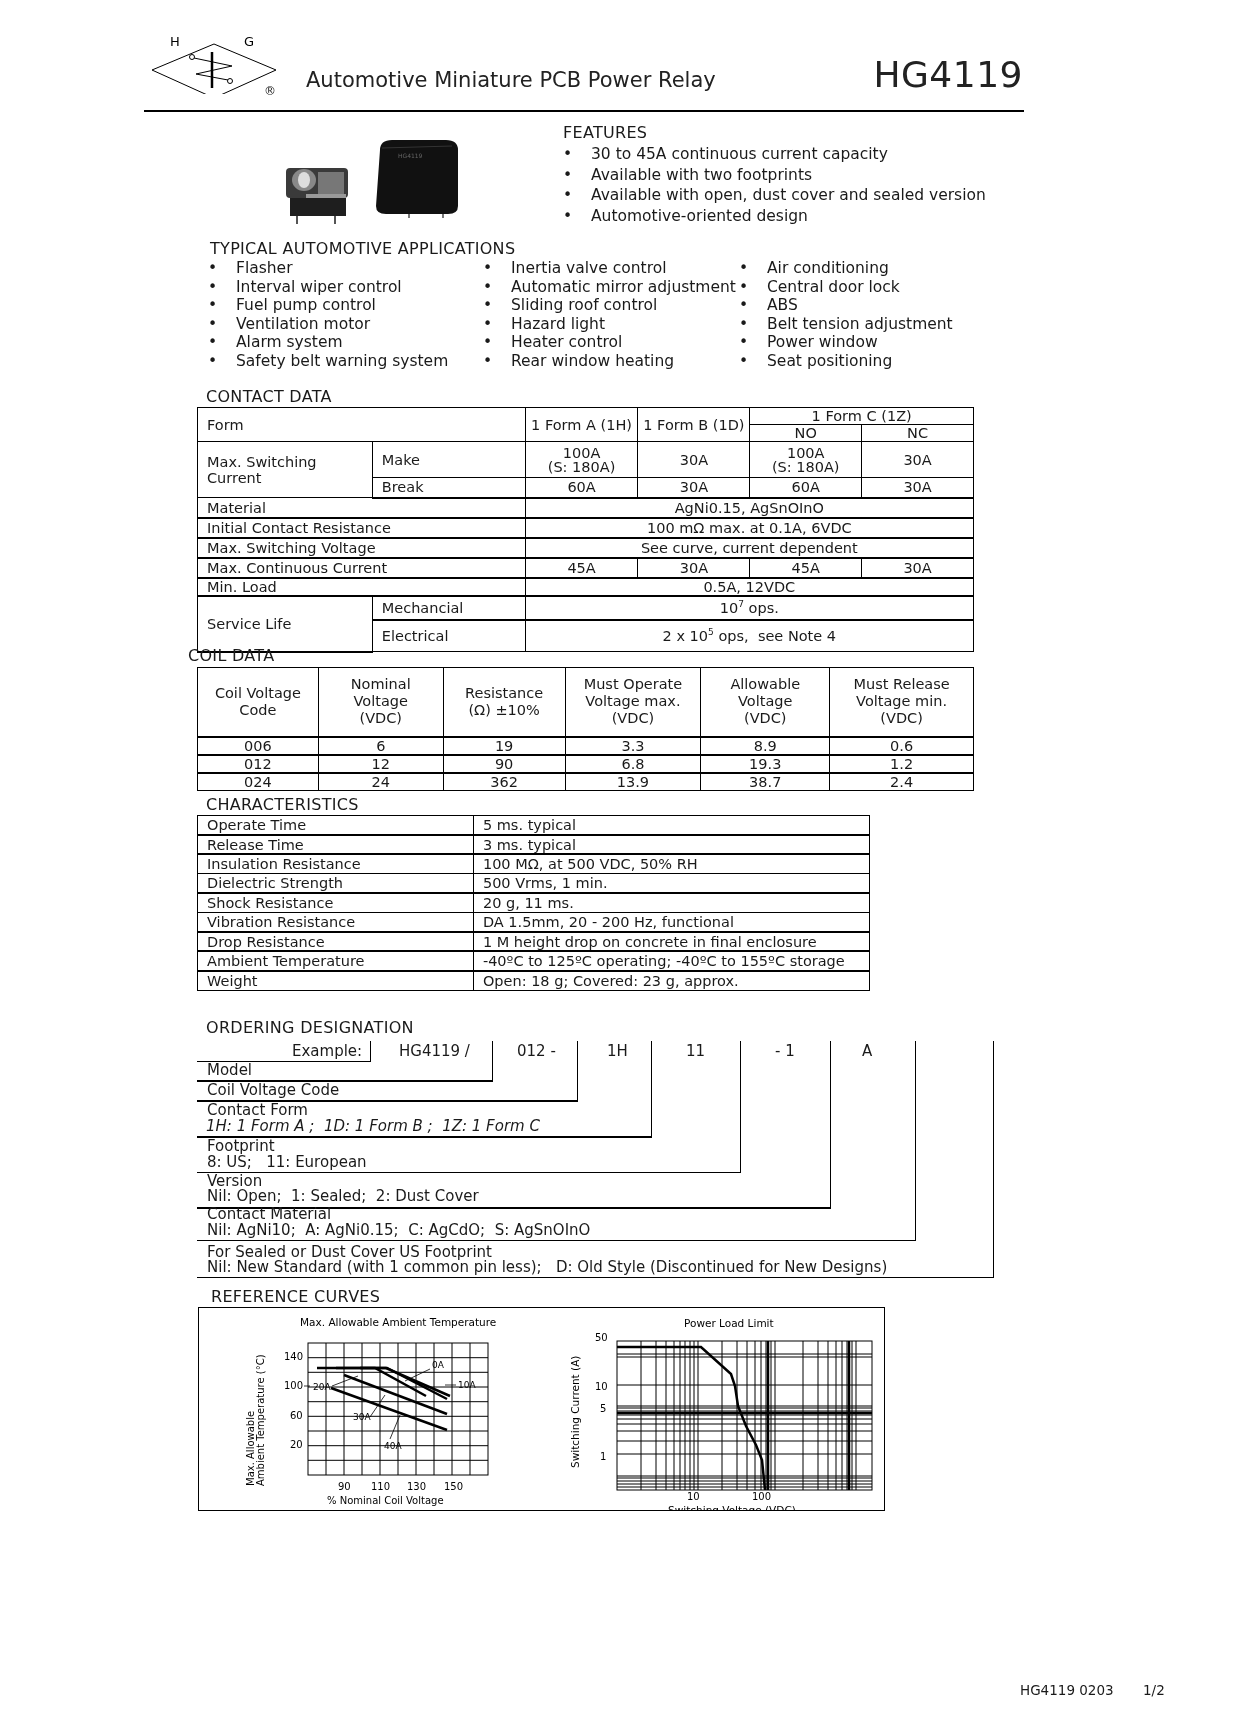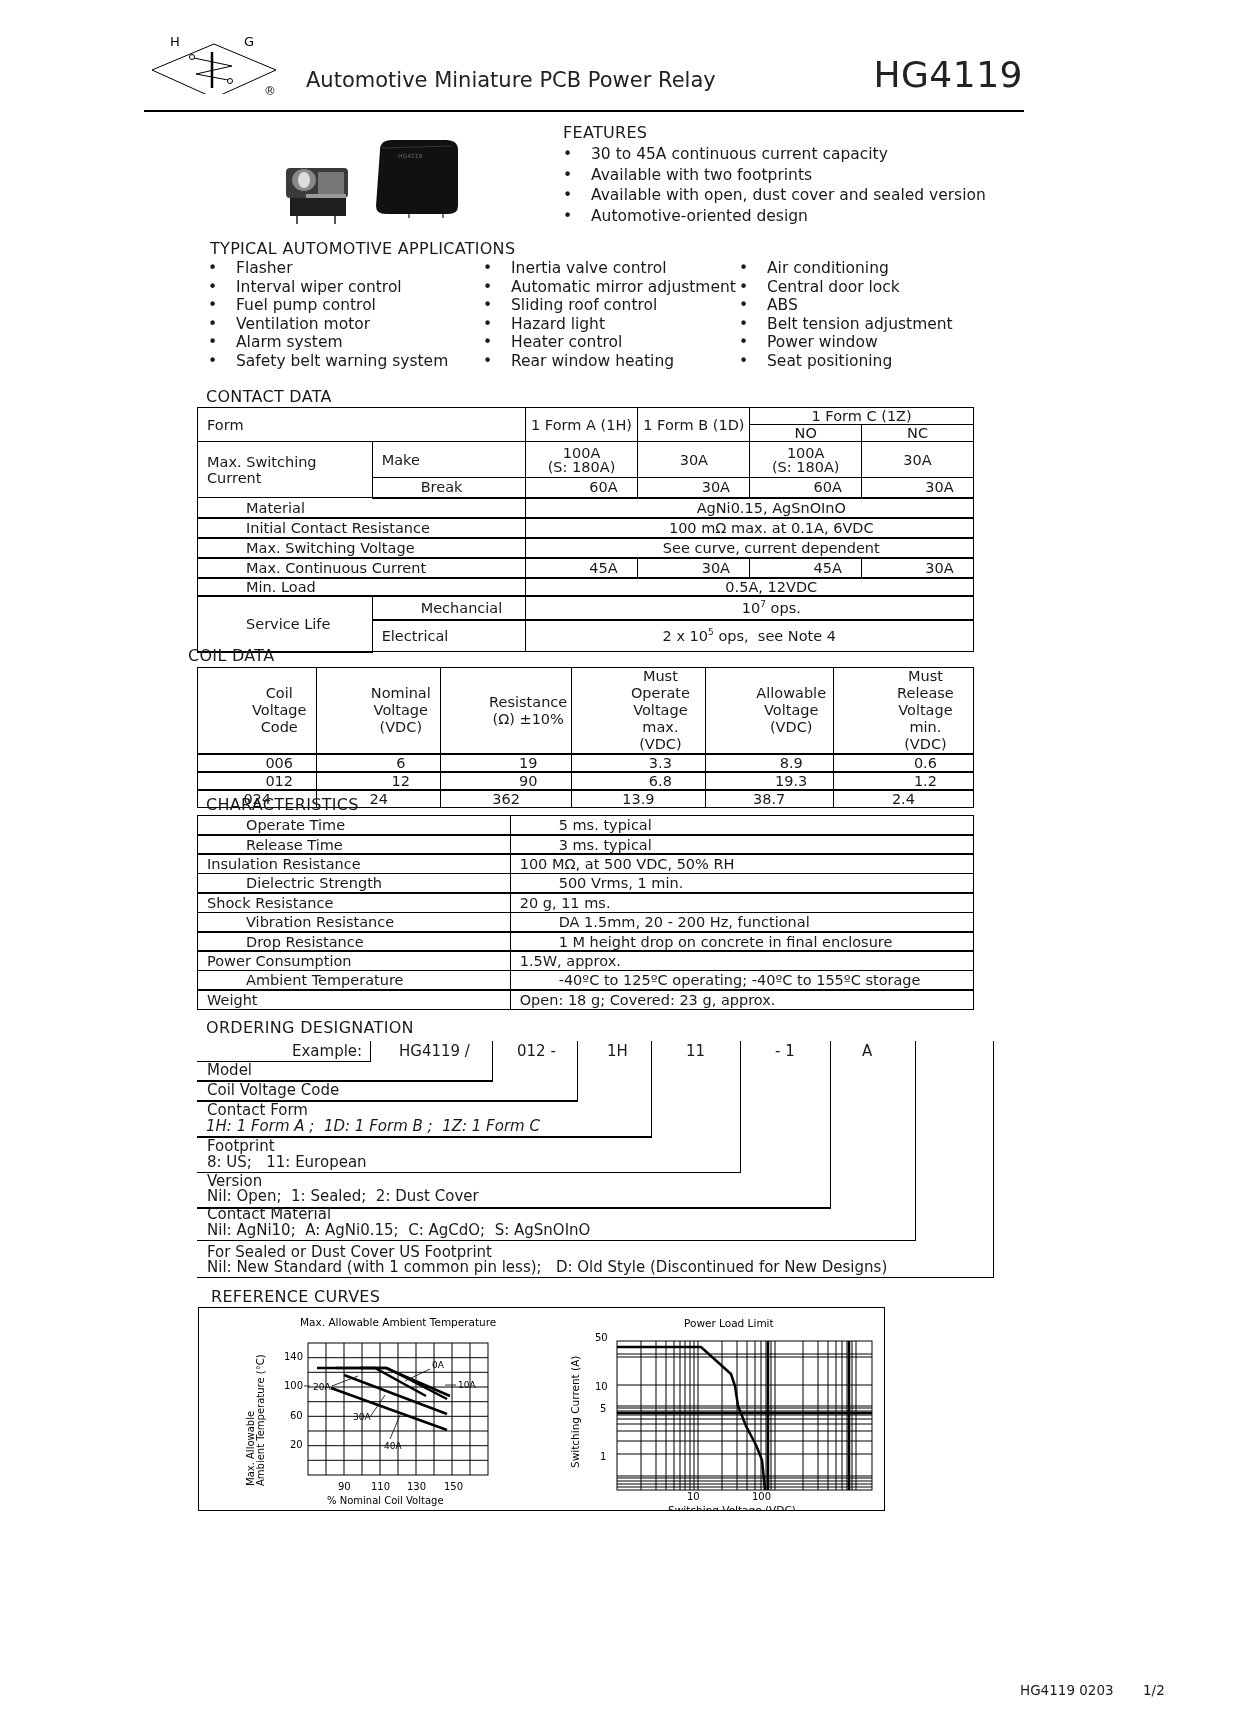--- a/index.html
+++ b/index.html
@@ -4,21 +4,21 @@
 <style>
   * { box-sizing: border-box; margin: 0; padding: 0; }
   body { width: 1241px; height: 1731px; background: #ffffff; position: relative; font-family: "DejaVu Sans", sans-serif; color: #1a1a1a; overflow: hidden; }
   .abs { position: absolute; }
   .t { font-size: 15px; line-height: 17px; }
   .sec { font-size: 16px; letter-spacing: 0.3px; }
   .hr { position: absolute; background: #000; }
   table.grid { border-collapse: collapse; position: absolute; font-size: 14.5px; }
   table.grid td { border: 1px solid #000; padding: 0 9px; vertical-align: middle; }
   table.grid td.c { text-align: center; padding: 0 4px; }
-  table.grid tr.thick td { border-bottom: 2px solid #000; padding-left: 48px; }
+  table.grid tr.thick td { border-bottom: 2px solid #000; }
   .bul { position: absolute; font-size: 15.5px; line-height: 20.5px; }
   .bul li { list-style: none; position: relative; padding-left: 28px; white-space: nowrap; }
   .bul li::before { content: "•"; position: absolute; left: 0; }
   sup { font-size: 9px; vertical-align: 6px; }
   .ord-line { position: absolute; background: #000; }
   .chart-box { position: absolute; border: 1px solid #000; }
   svg text { font-family: "DejaVu Sans", sans-serif; }
 </style>
 </head>
 <body>
@@ -234,21 +234,21 @@
     <td class="c">24</td>
     <td class="c">362</td>
     <td class="c">13.9</td>
     <td class="c">38.7</td>
     <td class="c">2.4</td>
   </tr>
 </tbody>
   </table>
 
 <div class="abs sec" style="left:206px; top:795px;">CHARACTERISTICS</div>
-<table class="grid" style="left:197px; top:815px; width:777px;">
+<table class="grid" style="left:197px; top:815px; width:673px;">
   <colgroup>
       <col style="width:313px">
       <col style="width:464px">
     </colgroup>
   <tbody>
       <tr style="height:19.4px;" class="thick">
         <td>Operate Time</td>
         <td>5 ms. typical</td>
       </tr>
   <tr style="height:19.4px;" class="thick">
@@ -267,24 +267,20 @@
         <td>Shock Resistance</td>
         <td>20 g, 11 ms.</td>
       </tr>
   <tr style="height:19.4px;" class="thick">
         <td>Vibration Resistance</td>
         <td>DA 1.5mm, 20 - 200 Hz, functional</td>
       </tr>
   <tr style="height:19.4px;" class="thick">
         <td>Drop Resistance</td>
         <td>1 M height drop on concrete in final enclosure</td>
-      </tr>
-  <tr style="height:19.4px;">
-        <td>Power Consumption</td>
-        <td>1.5W, approx.</td>
       </tr>
   <tr style="height:19.4px;" class="thick">
         <td>Ambient Temperature</td>
         <td>-40ºC to 125ºC operating;  -40ºC to 155ºC storage</td>
       </tr>
   <tr style="height:19.4px;">
         <td>Weight</td>
         <td>Open: 18 g;  Covered: 23 g, approx.</td>
       </tr>
 </tbody>

